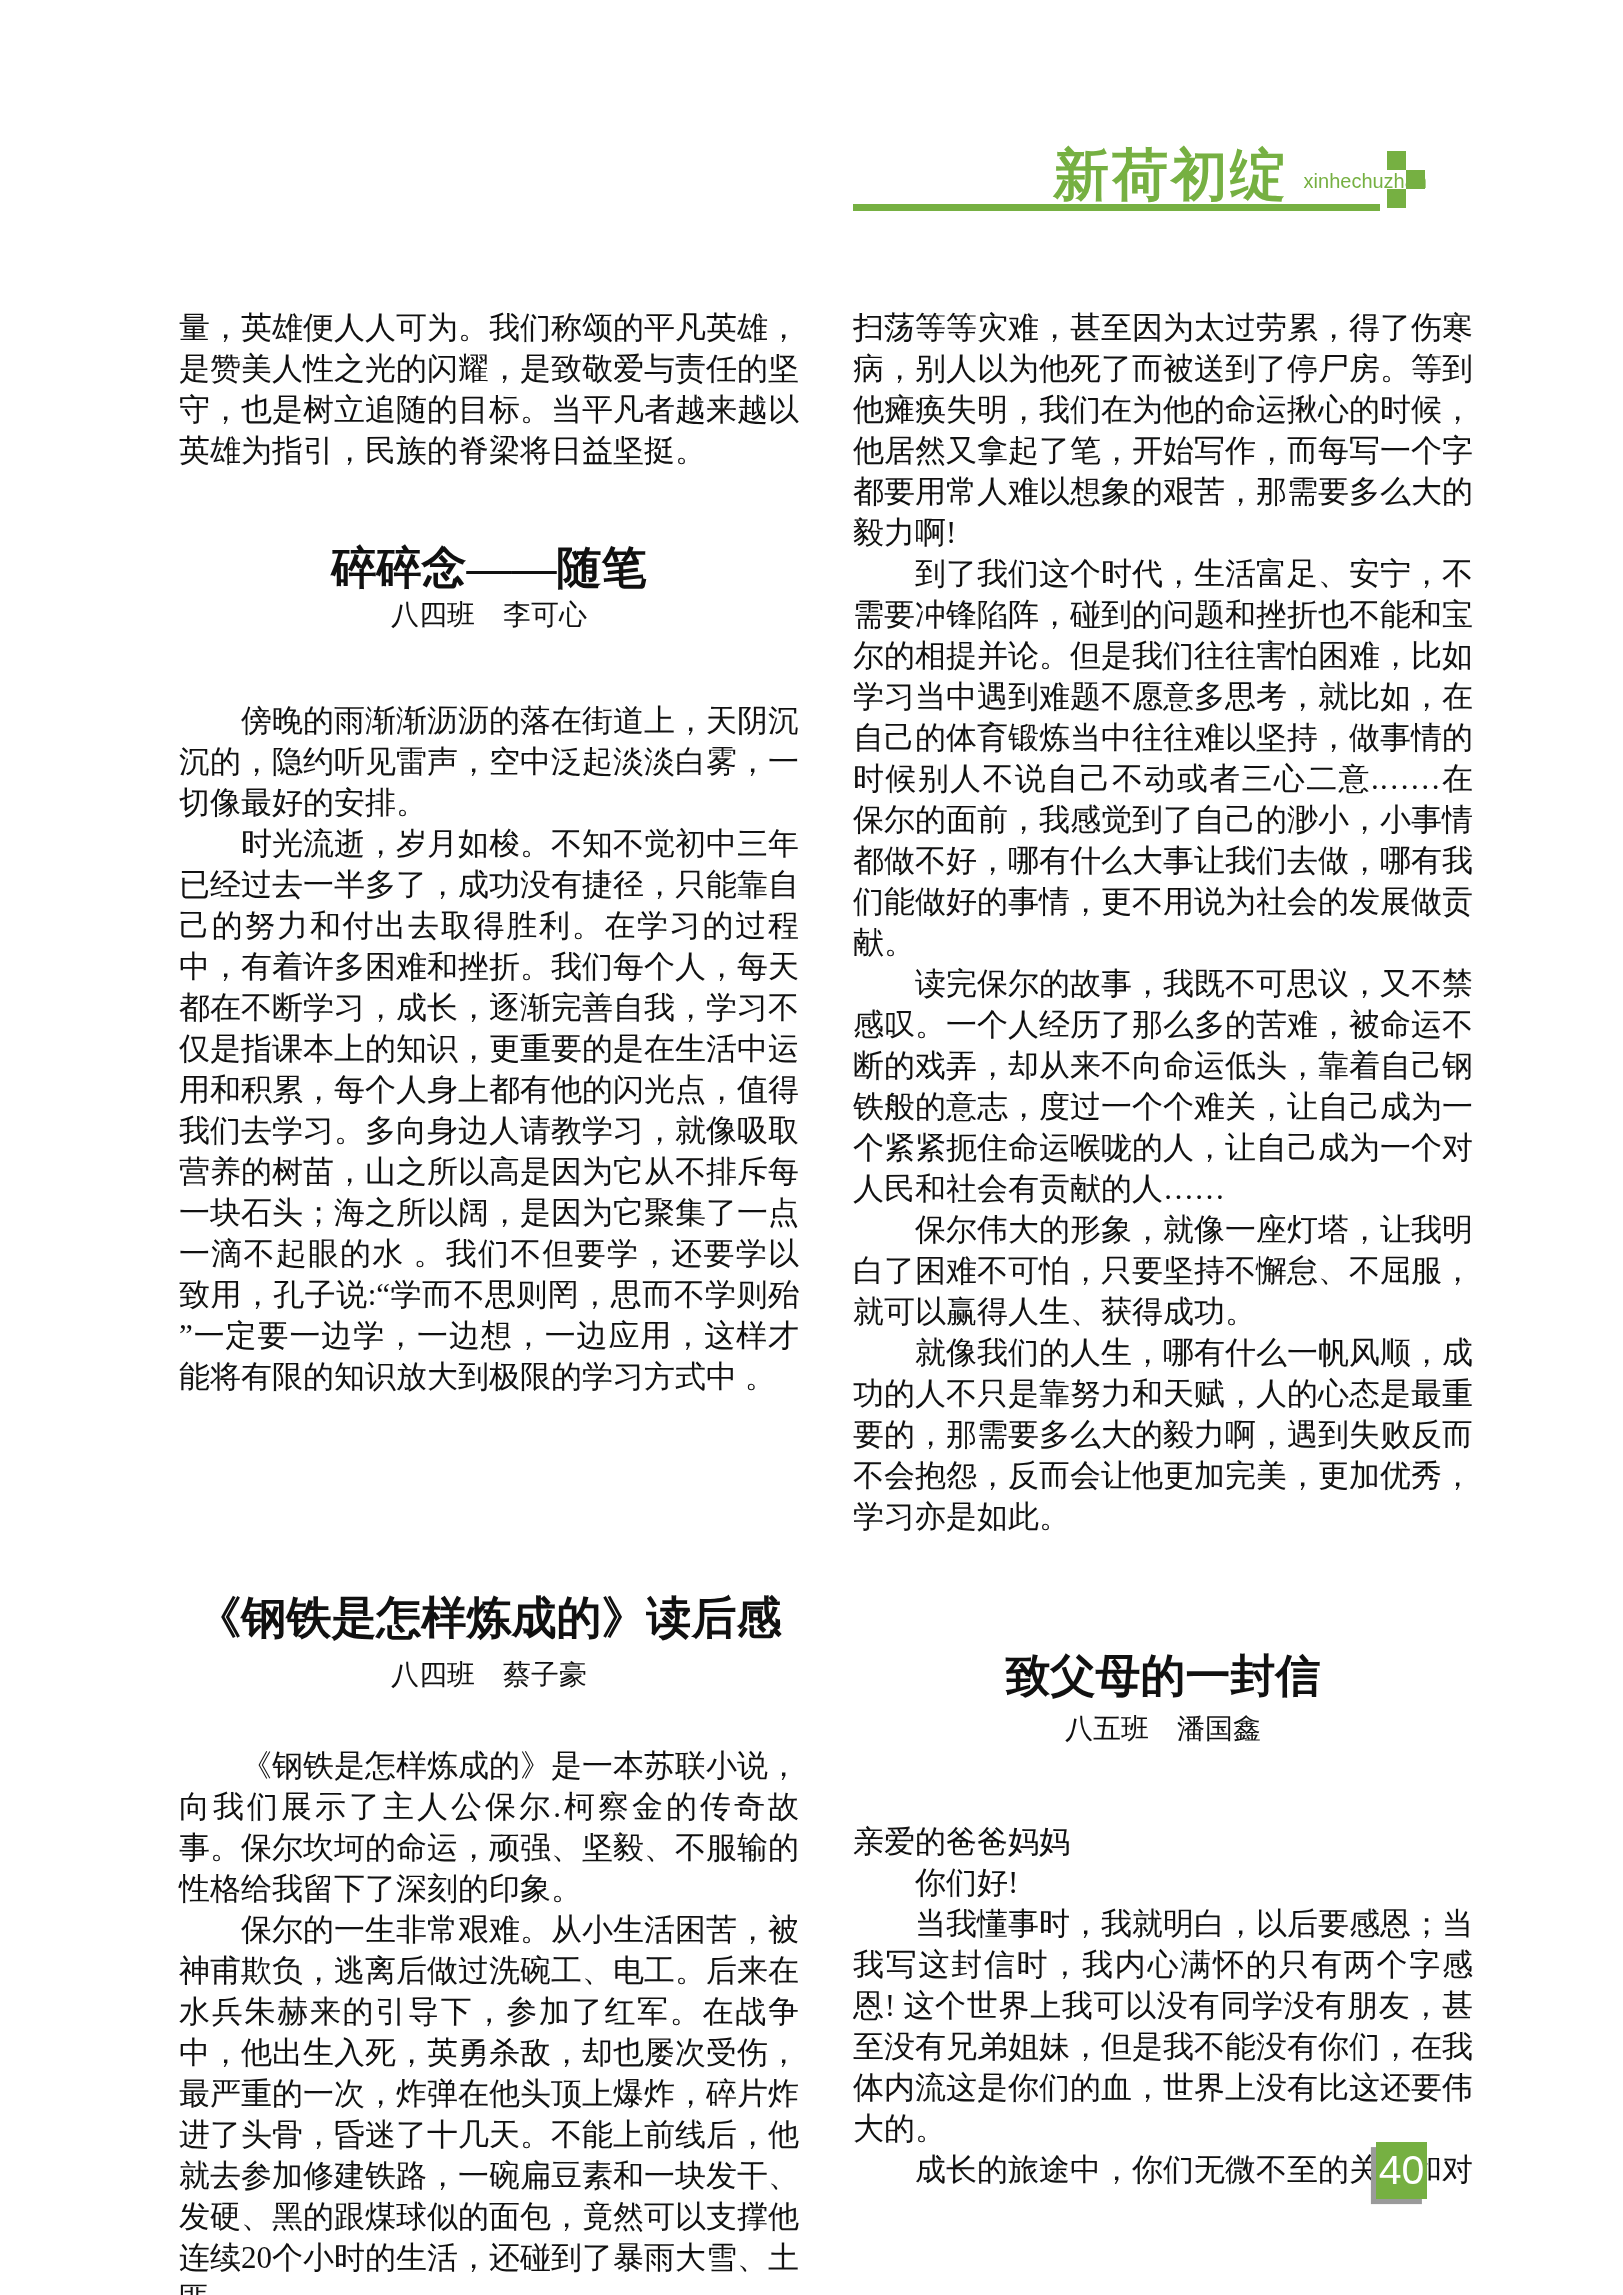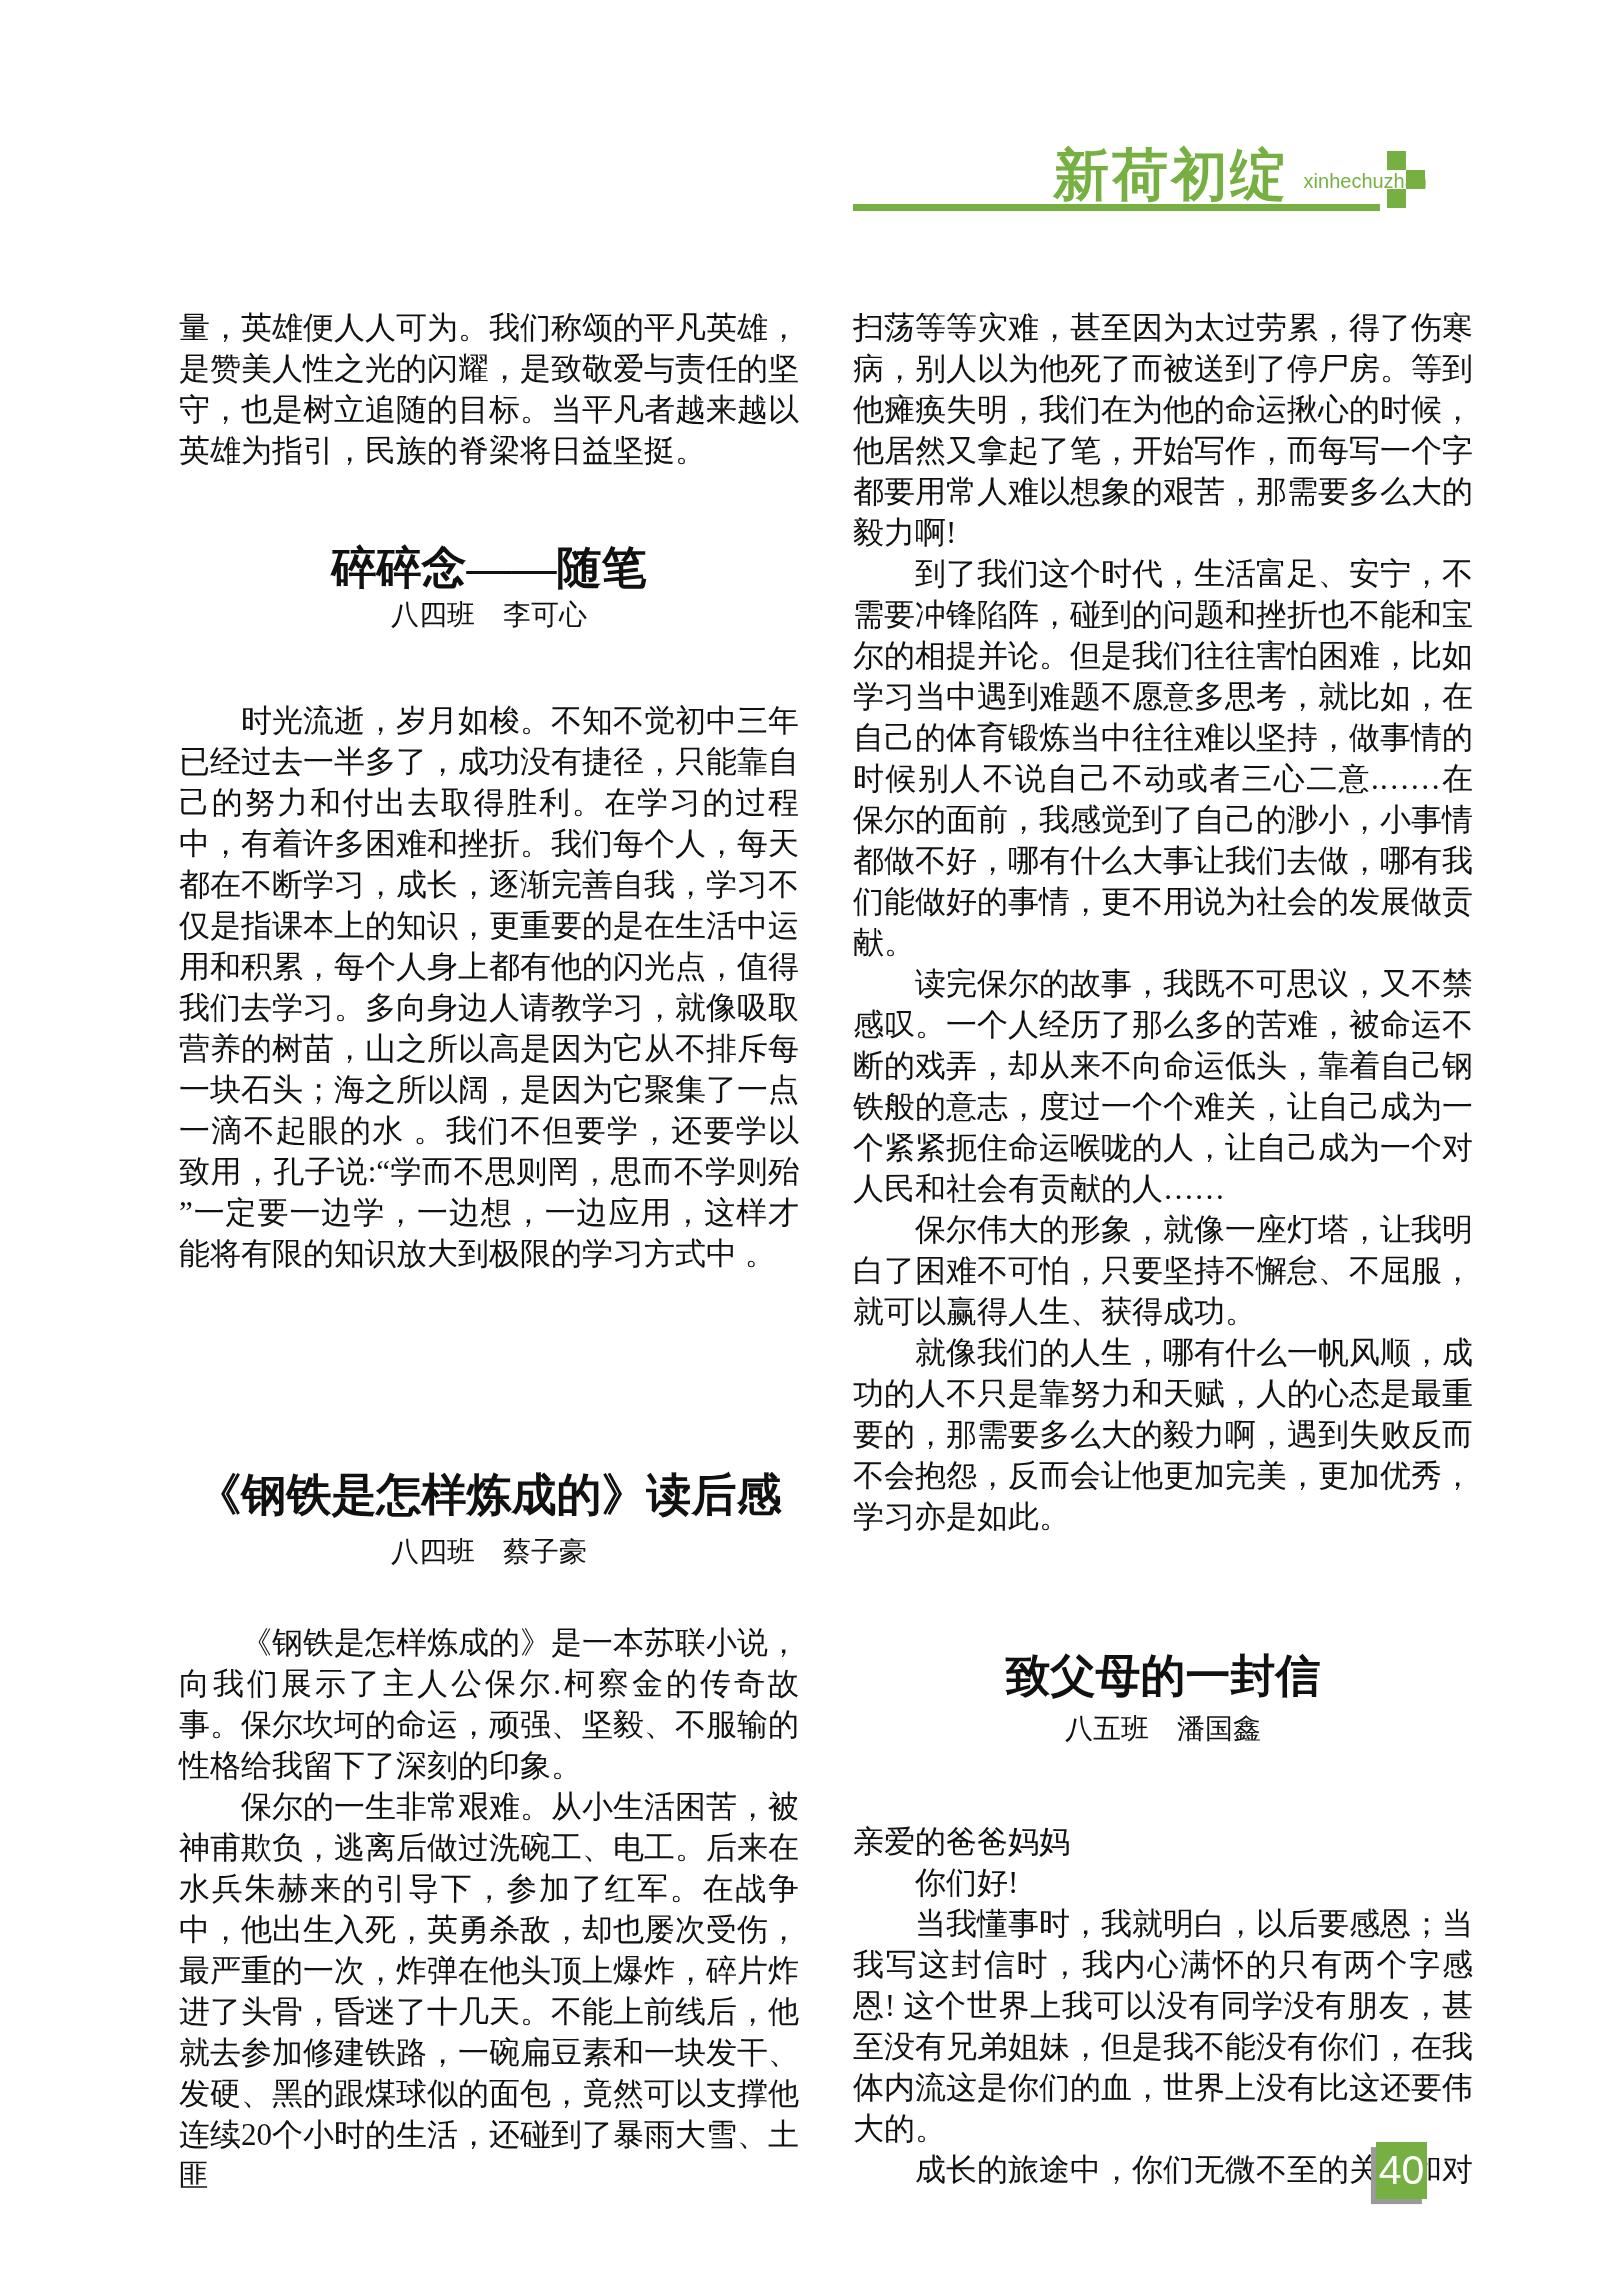--- a/index.html
+++ b/index.html
@@ -83,20 +83,21 @@
   <div class="header-rule"></div>
   <div class="sq sq1"></div>
   <div class="sq sq2"></div>
   <div class="sq sq3"></div>
 
   <section class="col col-left">
     <p>量，英雄便人人可为。我们称颂的平凡英雄，是赞美人性之光的闪耀，是致敬爱与责任的坚守，也是树立追随的目标。当平凡者越来越以英雄为指引，民族的脊梁将日益坚挺。</p>
 
     <h2 class="article-title t1">碎碎念——随笔</h2>
     <div class="author a1">八四班　李可心</div>
+    <p class="indent">傍晚的雨渐渐沥沥的落在街道上，天阴沉沉的，隐约听见雷声，空中泛起淡淡白雾，一切像最好的安排。</p>
     <p class="indent">时光流逝，岁月如梭。不知不觉初中三年已经过去一半多了，成功没有捷径，只能靠自己的努力和付出去取得胜利。在学习的过程中，有着许多困难和挫折。我们每个人，每天都在不断学习，成长，逐渐完善自我，学习不仅是指课本上的知识，更重要的是在生活中运用和积累，每个人身上都有他的闪光点，值得我们去学习。多向身边人请教学习，就像吸取营养的树苗，山之所以高是因为它从不排斥每一块石头；海之所以阔，是因为它聚集了一点一滴不起眼的水 。我们不但要学，还要学以致用，孔子说:“学而不思则罔，思而不学则殆 ”一定要一边学，一边想，一边应用，这样才能将有限的知识放大到极限的学习方式中 。</p>
 
     <h2 class="article-title t2">《钢铁是怎样炼成的》读后感</h2>
     <div class="author a2">八四班　蔡子豪</div>
     <p class="indent">《钢铁是怎样炼成的》是一本苏联小说，向我们展示了主人公保尔.柯察金的传奇故事。保尔坎坷的命运，顽强、坚毅、不服输的性格给我留下了深刻的印象。</p>
     <p class="indent">保尔的一生非常艰难。从小生活困苦，被神甫欺负，逃离后做过洗碗工、电工。后来在水兵朱赫来的引导下，参加了红军。在战争中，他出生入死，英勇杀敌，却也屡次受伤，最严重的一次，炸弹在他头顶上爆炸，碎片炸进了头骨，昏迷了十几天。不能上前线后，他就去参加修建铁路，一碗扁豆素和一块发干、发硬、黑的跟煤球似的面包，竟然可以支撑他连续20个小时的生活，还碰到了暴雨大雪、土匪</p>
   </section>
 
   <section class="col col-right">
     <p>扫荡等等灾难，甚至因为太过劳累，得了伤寒病，别人以为他死了而被送到了停尸房。等到他瘫痪失明，我们在为他的命运揪心的时候，他居然又拿起了笔，开始写作，而每写一个字都要用常人难以想象的艰苦，那需要多么大的毅力啊!</p>

